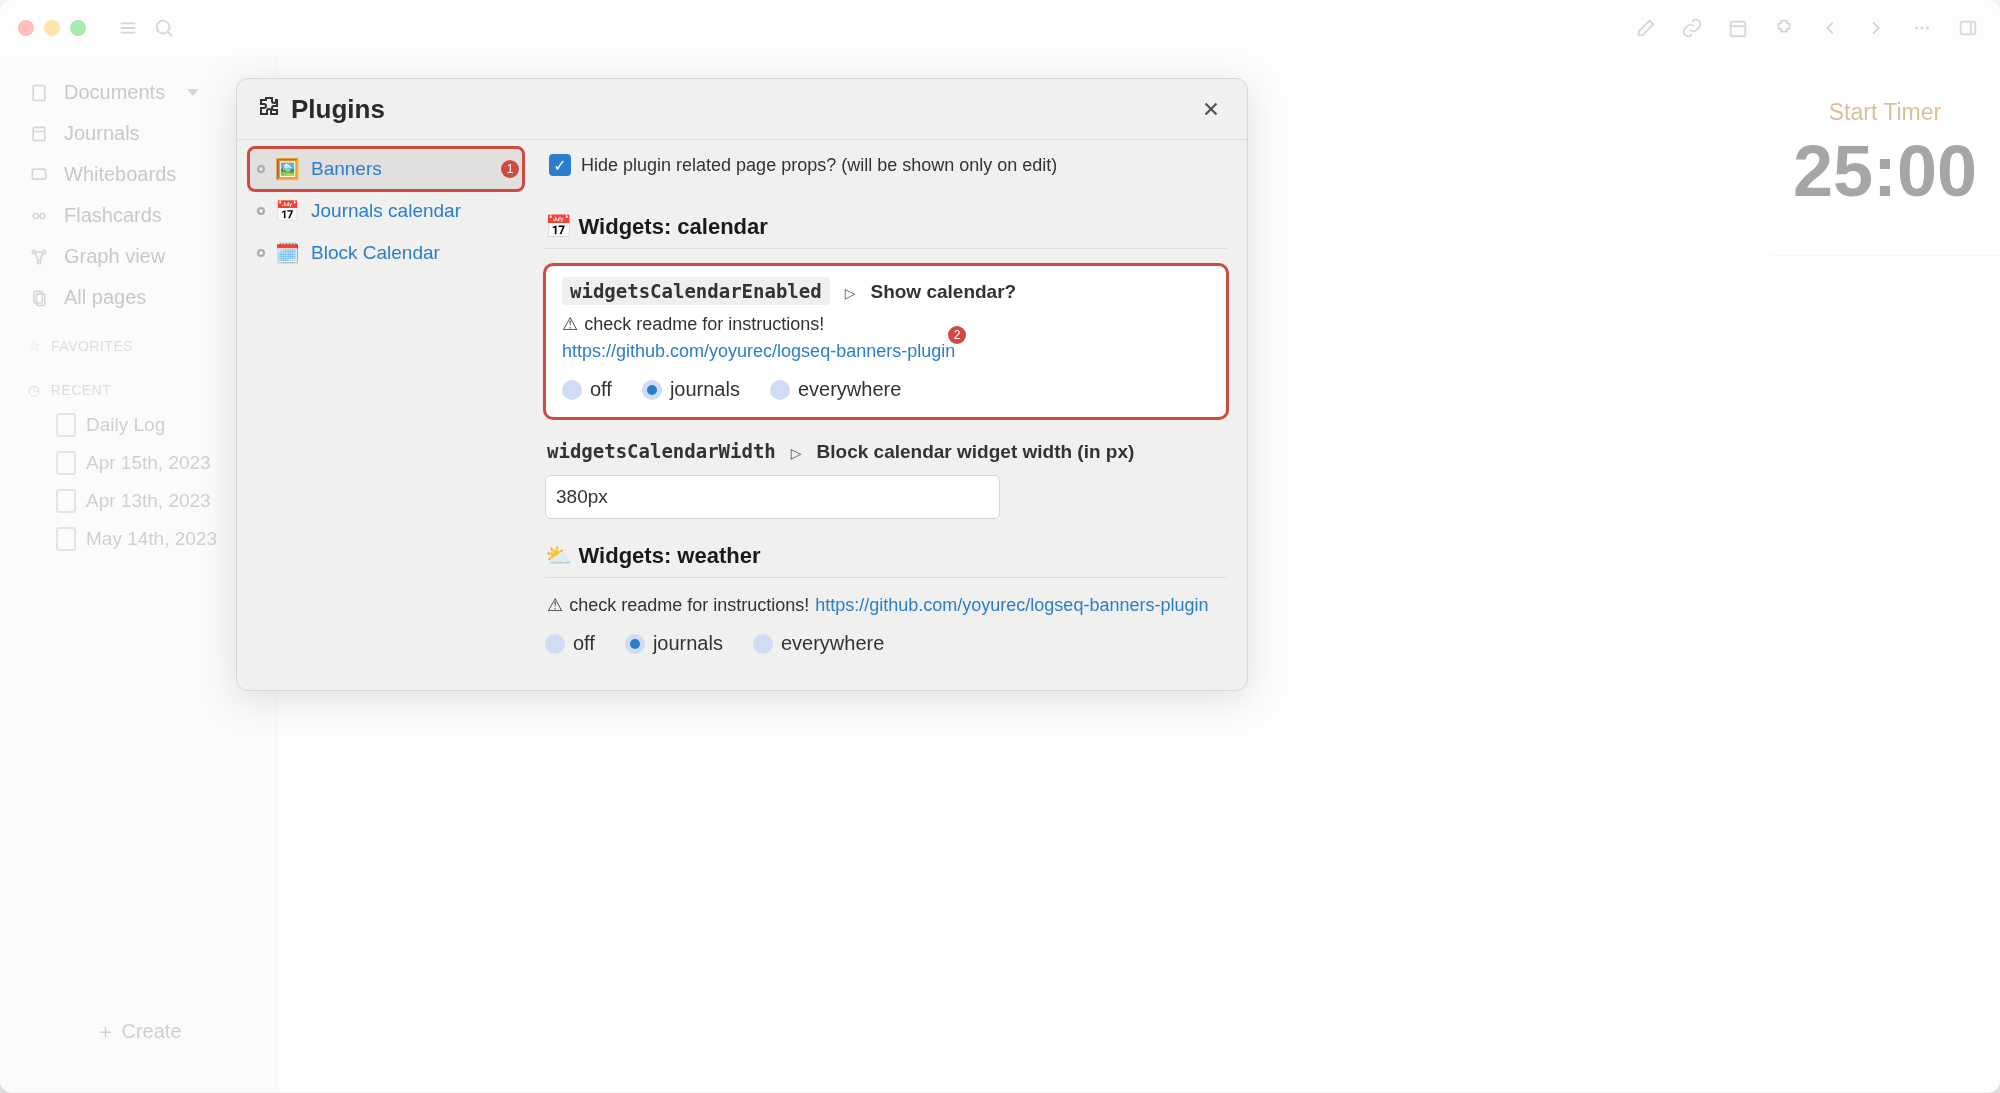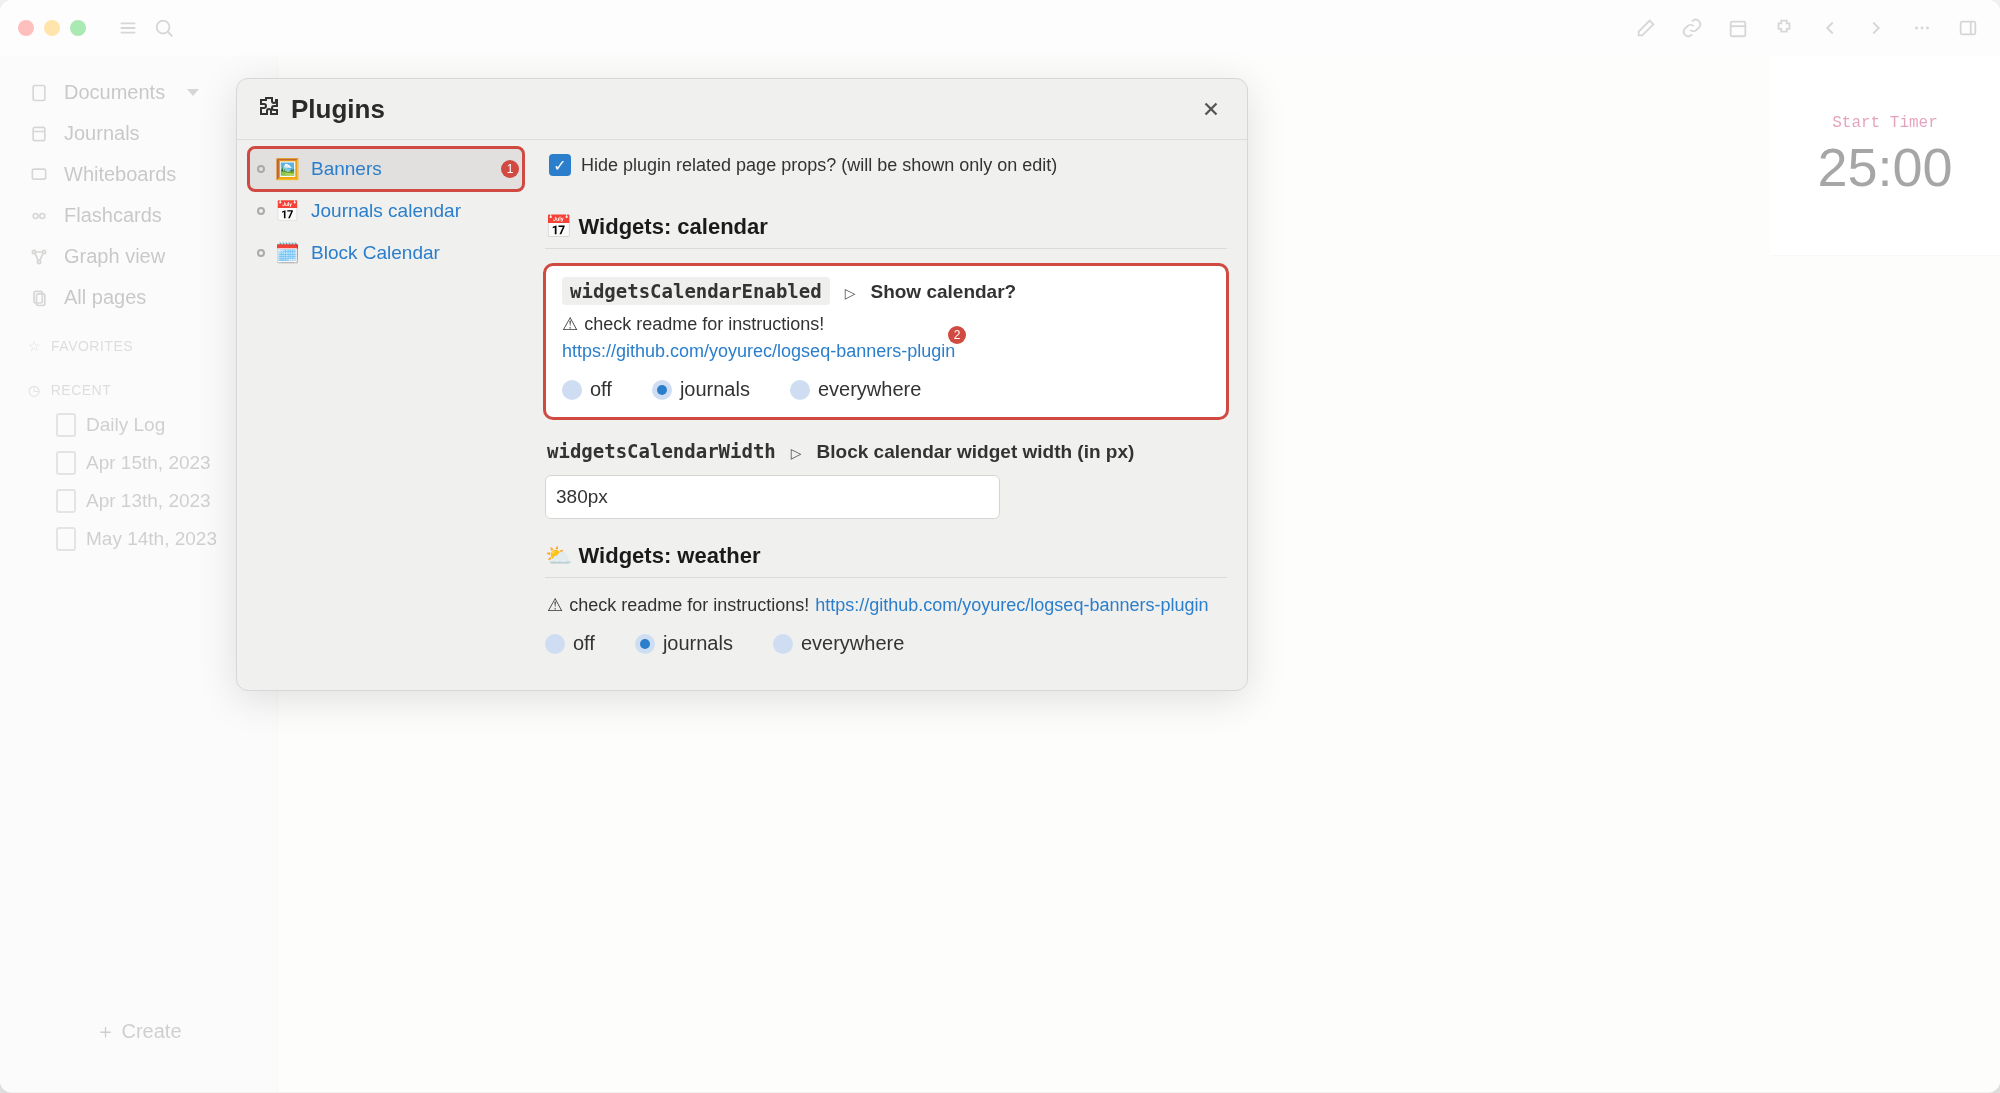--- a/index.html
+++ b/index.html
@@ -71,22 +71,22 @@
   .main { flex:1; position:relative; background:#fbfaf8; }
   .timer {
     position: absolute;
     top: 0; right: 0;
     width: 230px; height: 200px;
     background: #fff;
     border-radius: 0 0 0 0;
     display:flex; flex-direction:column; align-items:center; justify-content:center;
     color:#222; border-bottom:1px solid #eee;
   }
-  .timer .tlabel{ font-size:16px; color:#be185d; margin-bottom:4px;font-family:Liberation Mono, monospace;}
-  .timer .time { font-size:54px; font-weight:400; }
+  .timer .tlabel{ font-size:23px; color:#a16207; margin-bottom:4px;}
+  .timer .time { font-size:72px; font-weight:700; }
   
   .dim {
     position:absolute; inset:0; background:rgba(255,255,255,0.6);
   }
   
   .modal {
     position:absolute;
     top: 78px; left: 236px;
     width: 1012px; height: 613px;
     background:#f0f0ee;
@@ -163,21 +163,21 @@
   .setting-block.highlight-red { outline:3px solid #d14a41; outline-offset:-1px; }
   .setting-key {
     font-family: ui-monospace, Menlo, monospace;
     background:#efefed; padding:3px 8px; border-radius:4px;
     font-size:19px; font-weight:600; color:#333;
   }
   .setting-title { font-weight:700; margin-left:10px; font-size:19px; }
   .tri { display:inline-block; margin-left:10px; font-size:14px; color:#555; }
   .warn-row { margin-top:10px; color:#333; display:flex; align-items:center; gap:6px; flex-wrap:wrap;}
   .warn-row a { color:#2a7ecb; text-decoration:none; }
-  .radio-row { display:flex; gap:40px; margin-top:16px; align-items:center; }
+  .radio-row { display:flex; gap:30px; margin-top:16px; align-items:center; }
   .radio {
     display:flex; align-items:center; gap:8px; font-size:20px; color:#333;
   }
   .radio .dot {
     width:20px;height:20px;border-radius:50%;
     background:#cfddf2;
     display:flex;align-items:center;justify-content:center;
   }
   .radio.selected .dot::after {
     content:""; width:10px;height:10px;border-radius:50%;background:#2a7ecb;

